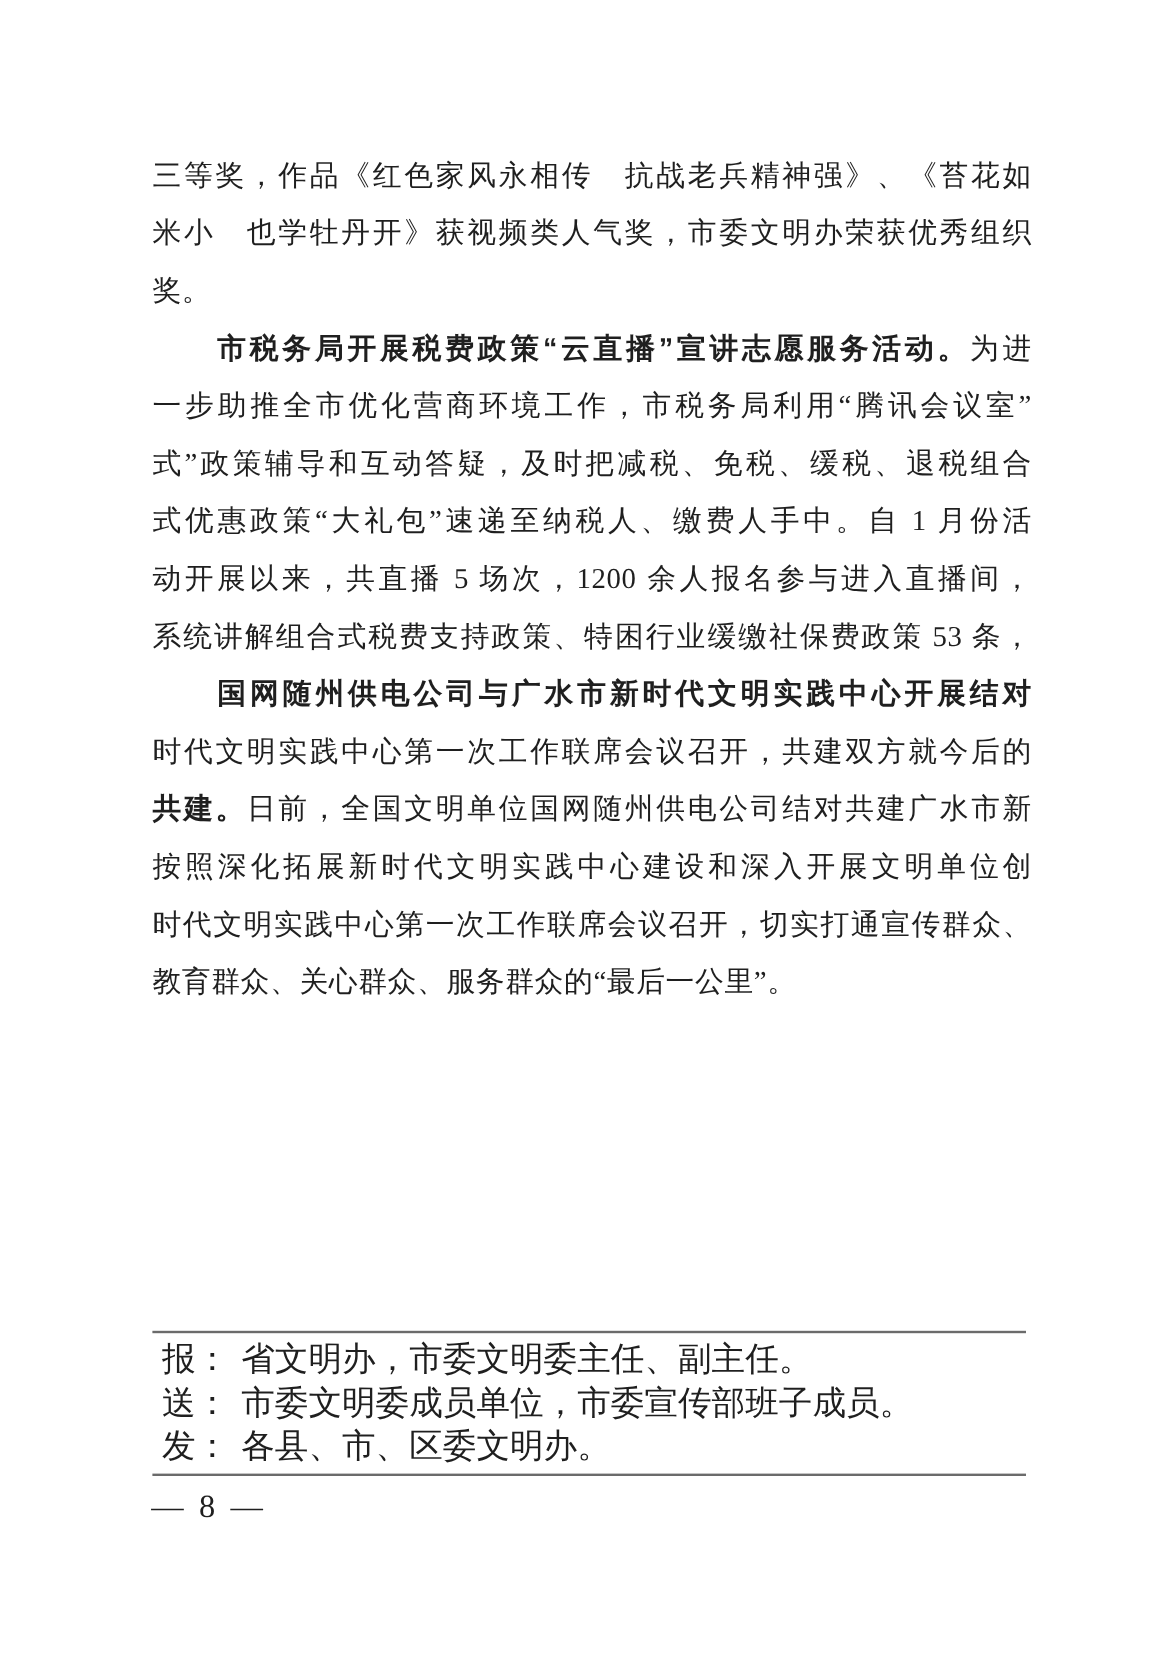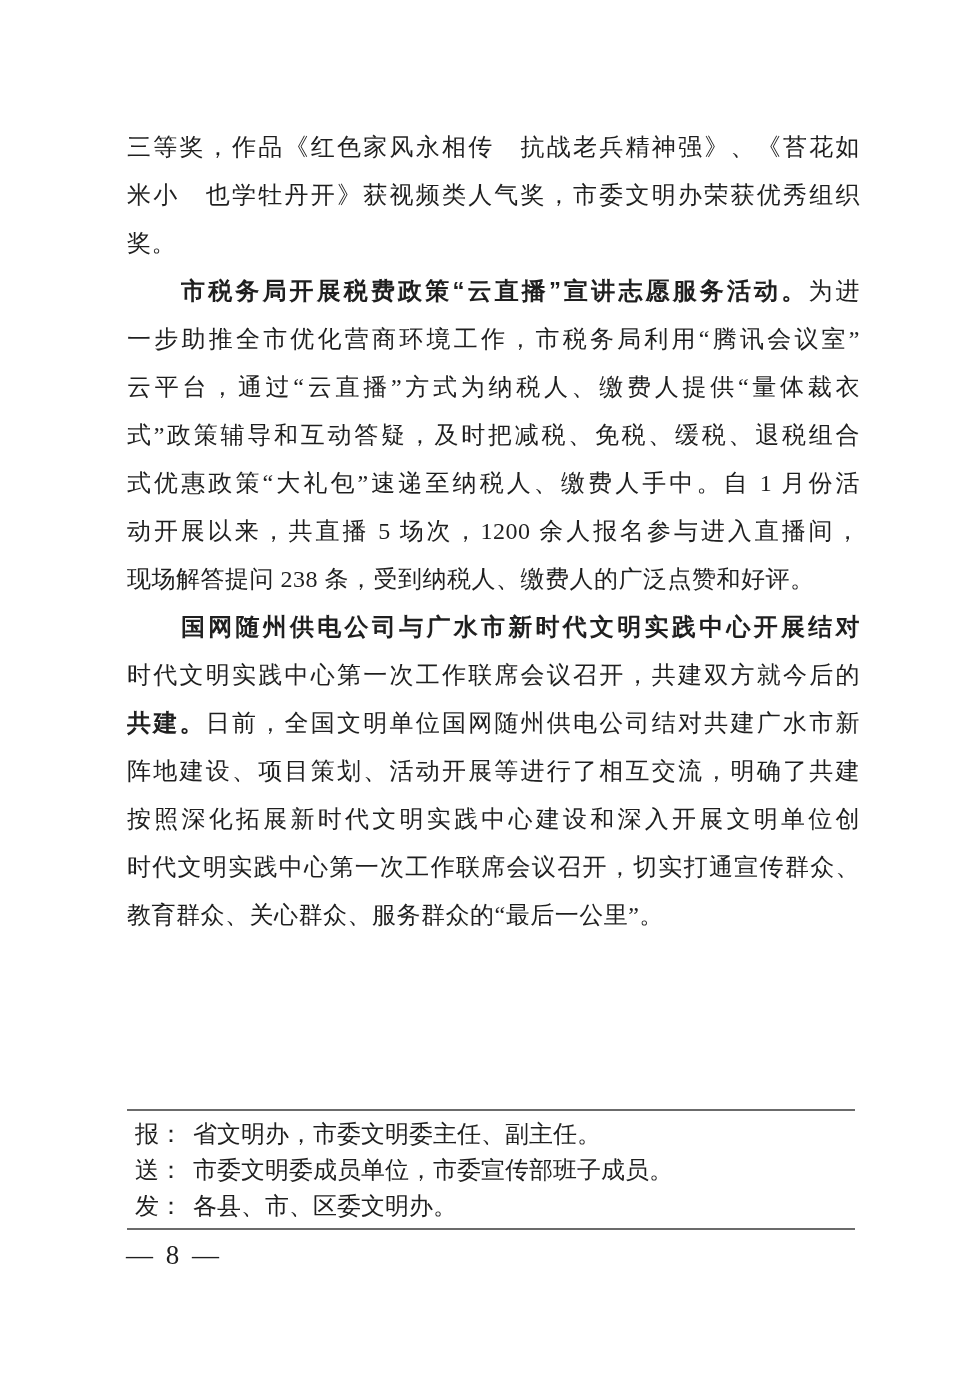--- a/index.html
+++ b/index.html
@@ -52,21 +52,21 @@
   .distribution {
     position: absolute;
     left: 127px;
     top: 1109px;
     width: 728px;
     border-top: 2px solid var(--rule-color);
     border-bottom: 2px solid var(--rule-color);
     padding: 5px 0 4px 0;
   }
   .dist-line {
-    font-size: 24px;
+    font-size: 28px;
     line-height: 36px;
     padding-left: 8px;
     white-space: nowrap;
   }
   .dist-label { margin-right: 10px; }
   
   .page-number {
     position: absolute;
     left: 126px;
     top: 1240px;
@@ -81,31 +81,29 @@
 <div class="page">
   <main class="doc-body">
       <div class="paragraph">
         <div class="line"><span>三等奖，作品《红色家风永相传　抗战老兵精神强》、《苔花如</span></div>
         <div class="line"><span>米小　也学牡丹开》获视频类人气奖，市委文明办荣获优秀组织</span></div>
         <div class="line last"><span>奖。</span></div>
       </div>
       <div class="paragraph">
         <div class="line indent"><span class="bold-lead">市税务局开展税费政策“云直播”宣讲志愿服务活动。</span><span>为进</span></div>
         <div class="line"><span>一步助推全市优化营商环境工作，市税务局利用“腾讯会议室”</span></div>
-        <div class="line"><span>云平台，通过“云直播”方式为纳税人、缴费人提供“量体裁衣</span></div>
         <div class="line"><span>式”政策辅导和互动答疑，及时把减税、免税、缓税、退税组合</span></div>
         <div class="line"><span>式优惠政策“大礼包”速递至纳税人、缴费人手中。自 1 月份活</span></div>
         <div class="line"><span>动开展以来，共直播 5 场次，1200 余人报名参与进入直播间，</span></div>
-        <div class="line last"><span>现场解答提问 238 条，受到纳税人、缴费人的广泛点赞和好评。</span></div>
+        <div class="line"><span>系统讲解组合式税费支持政策、特困行业缓缴社保费政策 53 条，</span></div>
       </div>
       <div class="paragraph">
         <div class="line indent"><span class="bold-lead">国网随州供电公司与广水市新时代文明实践中心开展结对</span></div>
         <div class="line"><span>时代文明实践中心第一次工作联席会议召开，共建双方就今后的</span></div>
         <div class="line"><span class="bold-lead">共建。</span><span>日前，全国文明单位国网随州供电公司结对共建广水市新</span></div>
-        <div class="line"><span>阵地建设、项目策划、活动开展等进行了相互交流，明确了共建</span></div>
         <div class="line"><span>按照深化拓展新时代文明实践中心建设和深入开展文明单位创</span></div>
         <div class="line"><span>时代文明实践中心第一次工作联席会议召开，切实打通宣传群众、</span></div>
         <div class="line last"><span>教育群众、关心群众、服务群众的“最后一公里”。</span></div>
       </div>
     </main>
   <footer class="distribution">
       <div class="dist-line"><span class="dist-label">报：</span><span>省文明办，市委文明委主任、副主任。</span></div>
       <div class="dist-line"><span class="dist-label">送：</span><span>市委文明委成员单位，市委宣传部班子成员。</span></div>
       <div class="dist-line"><span class="dist-label">发：</span><span>各县、市、区委文明办。</span></div>
     </footer>

